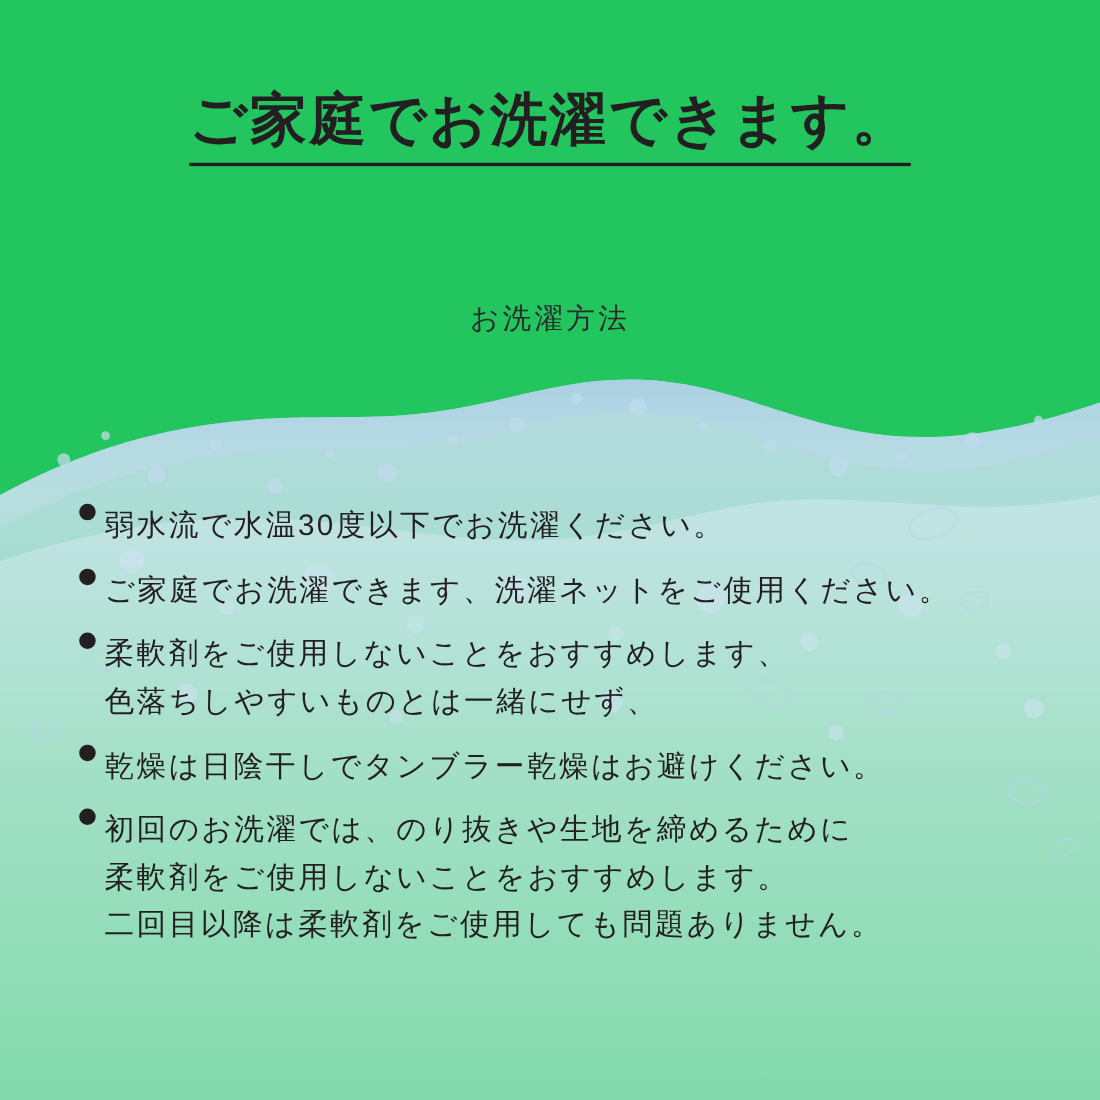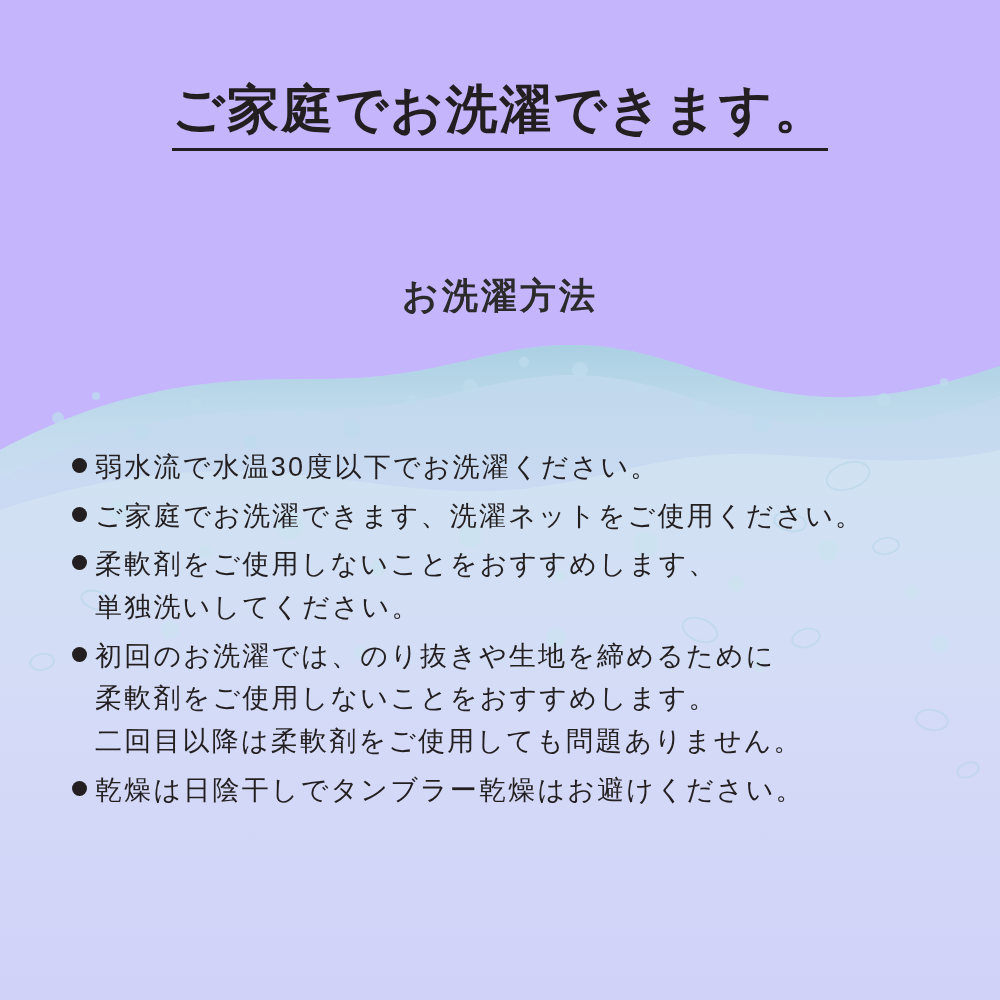--- a/index.html
+++ b/index.html
@@ -12,21 +12,21 @@
     background: #ffffff;
     font-family: "Liberation Sans", "DejaVu Sans", sans-serif;
     color: #231f20;
     overflow: hidden;
   }
 
   .page {
     position: relative;
     width: 1000px;
     height: 1000px;
-    background: #c4b5fd;
+    background: #22c55e;
     overflow: hidden;
   }
 
   
   .water-layer {
     position: absolute;
     left: 0;
     top: 300px;
     width: 1000px;
     height: 700px;
@@ -58,24 +58,24 @@
 
   
   .subheading-wrap {
     position: absolute;
     left: 0;
     top: 272px;
     width: 1000px;
     text-align: center;
   }
   .subheading {
-    font-size: 36px;
+    font-size: 26px;
     letter-spacing: 3px;
     color: #2b2b2b;
-    font-weight: bold;
+    font-weight: normal;
   }
 
   
   .list {
     position: absolute;
     left: 72px;
     top: 446px;
     width: 880px;
   }
   .list-item {
@@ -87,20 +87,21 @@
     flex: 0 0 auto;
     width: 15px;
     height: 15px;
     border-radius: 50%;
     background: #231f20;
     margin-top: 12px;
     margin-right: 8px;
   }
   .lines {
     flex: 1 1 auto;
+    margin-top: 10px;
   }
   .line {
     font-size: 27px;
     line-height: 1.58;
     letter-spacing: 2.2px;
     color: #231f20;
     white-space: nowrap;
   }
 </style>
 </head>
@@ -200,34 +201,34 @@
       <span class="bullet"></span>
       <div class="lines">
         <div class="line">ご家庭でお洗濯できます、洗濯ネットをご使用ください。</div>
       </div>
     </div>
 
     <div class="list-item">
       <span class="bullet"></span>
       <div class="lines">
         <div class="line">柔軟剤をご使用しないことをおすすめします、</div>
-        <div class="line">単独洗いしてください。</div>
+        <div class="line">色落ちしやすいものとは一緒にせず、</div>
+      </div>
+    </div>
+
+    <div class="list-item">
+      <span class="bullet"></span>
+      <div class="lines">
+        <div class="line">乾燥は日陰干しでタンブラー乾燥はお避けください。</div>
       </div>
     </div>
 
     <div class="list-item">
       <span class="bullet"></span>
       <div class="lines">
         <div class="line">初回のお洗濯では、のり抜きや生地を締めるために</div>
         <div class="line">柔軟剤をご使用しないことをおすすめします。</div>
         <div class="line">二回目以降は柔軟剤をご使用しても問題ありません。</div>
       </div>
     </div>
 
-    <div class="list-item">
-      <span class="bullet"></span>
-      <div class="lines">
-        <div class="line">乾燥は日陰干しでタンブラー乾燥はお避けください。</div>
-      </div>
-    </div>
-
   </div>
 </div>
 
 </body></html>

